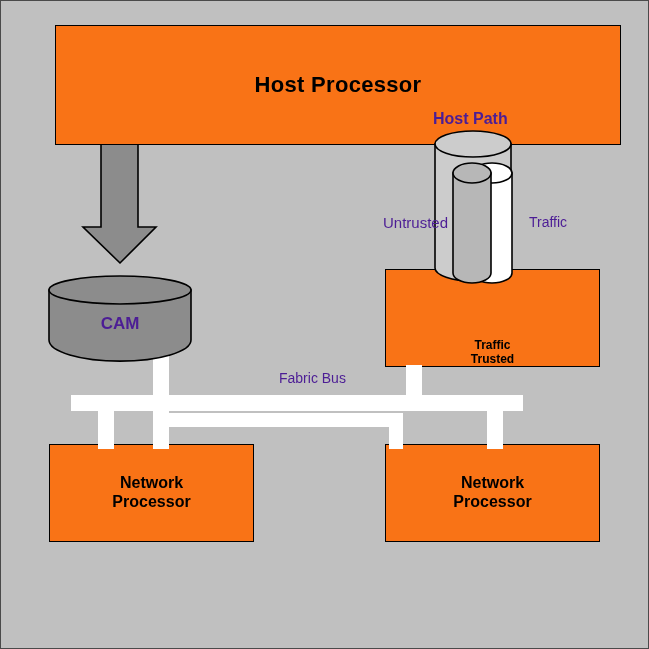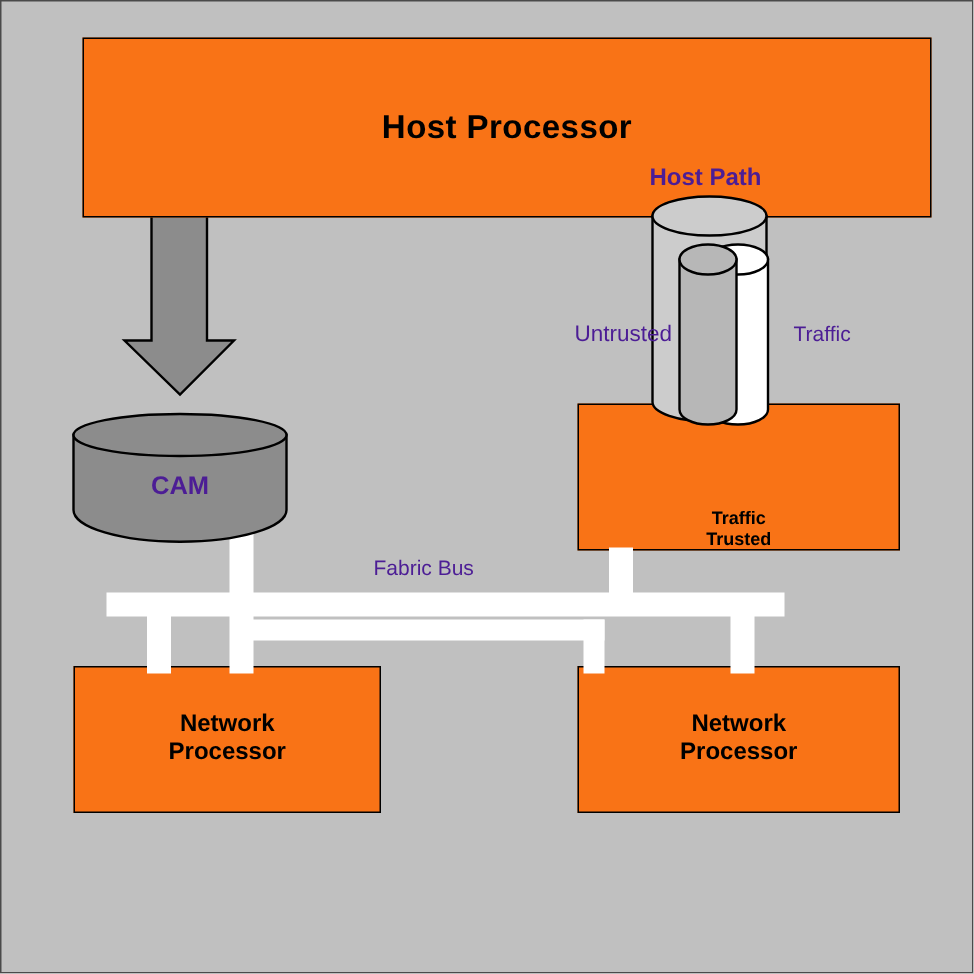--- a/index.html
+++ b/index.html
@@ -63,21 +63,21 @@
   }
   #untrusted-label {
     left: 382px; top: 213px;
     font-size: 15px; font-weight: normal;
   }
   #trusted-label {
     left: 528px; top: 213px;
     font-size: 14px; font-weight: normal;
   }
   #fabric-bus-label {
-    left: 248px; top: 369px;
+    left: 278px; top: 369px;
     font-size: 14px; font-weight: normal;
   }
 
   
   .svg-layer {
     position: absolute;
     left: 0; top: 0;
     width: 649px; height: 649px;
     overflow: visible;
   }

